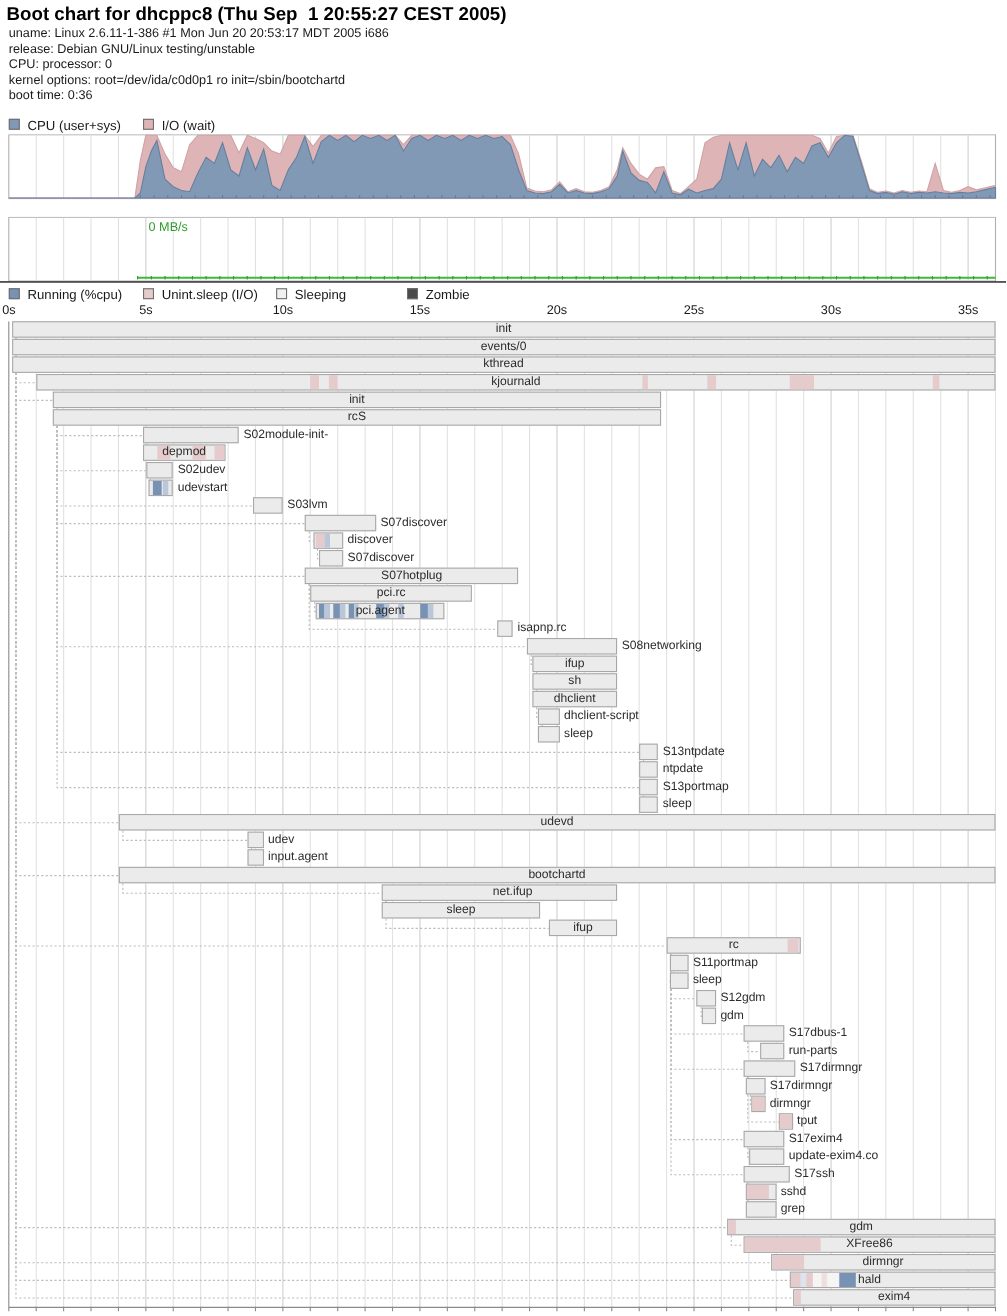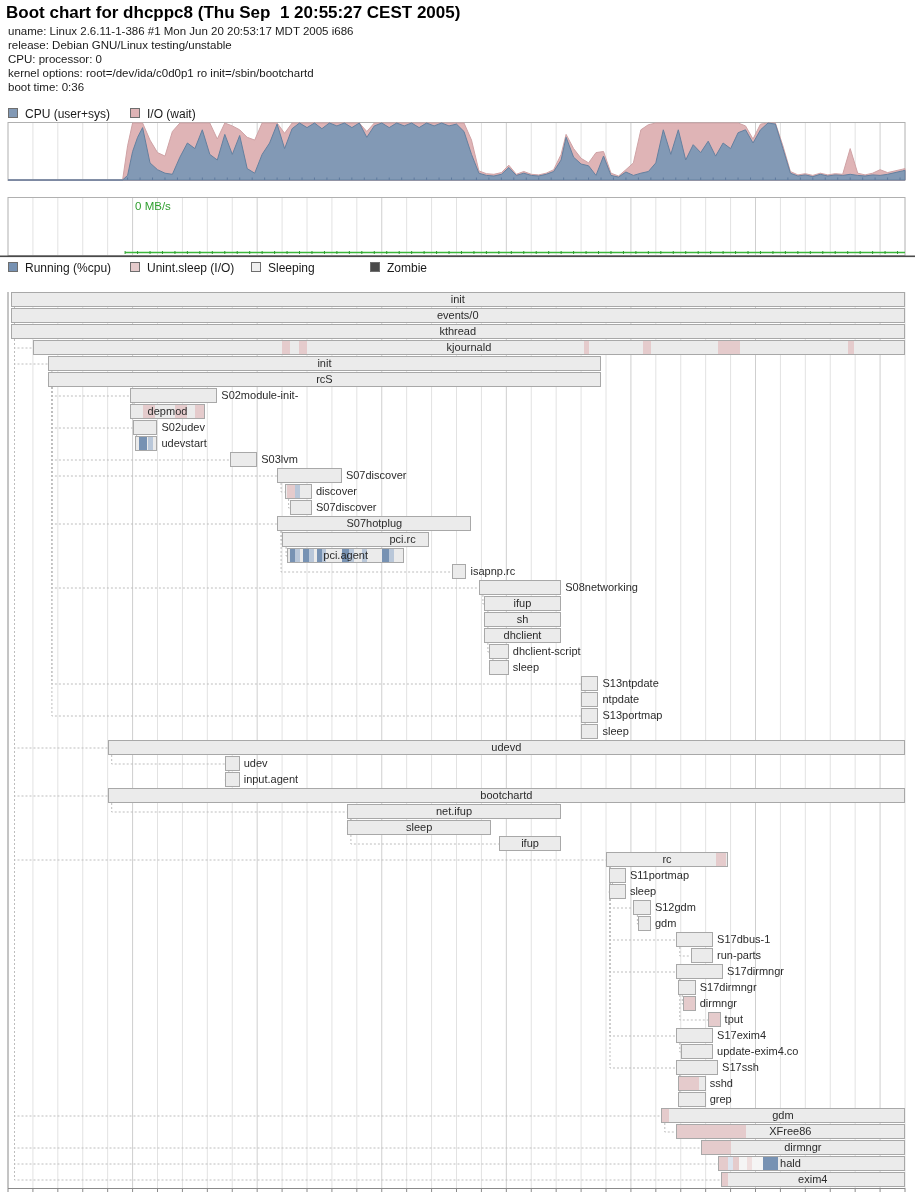--- a/index.html
+++ b/index.html
@@ -249,20 +249,30 @@
   <div id="legend-proc" class="legend-row" style="top:261px">
       <div class="legend-swatch" style="left: 8px; background: rgb(119, 146, 179);"></div>
       <div class="legend-label" style="left: 25px;">Running (%cpu)</div>
       <div class="legend-swatch" style="left: 130px; background: rgb(229, 203, 204);"></div>
       <div class="legend-label" style="left: 147px;">Unint.sleep (I/O)</div>
       <div class="legend-swatch" style="left: 251px; background: rgb(240, 240, 240);"></div>
       <div class="legend-label" style="left: 268px;">Sleeping</div>
       <div class="legend-swatch" style="left: 370px; background: rgb(74, 74, 74);"></div>
       <div class="legend-label" style="left: 387px;">Zombie</div>
     </div>
+  <div id="time-axis" class="abs" style="left:0;top:276px;width:915px;height:15px">
+      <div class="tick-label" style="left: 2px;">0s</div>
+      <div class="tick-label" style="left: 117.583px; width: 30px; text-align: center;">5s</div>
+      <div class="tick-label" style="left: 242.167px; width: 30px; text-align: center;">10s</div>
+      <div class="tick-label" style="left: 366.75px; width: 30px; text-align: center;">15s</div>
+      <div class="tick-label" style="left: 491.333px; width: 30px; text-align: center;">20s</div>
+      <div class="tick-label" style="left: 615.917px; width: 30px; text-align: center;">25s</div>
+      <div class="tick-label" style="left: 740.5px; width: 30px; text-align: center;">30s</div>
+      <div class="tick-label" style="left: 865.083px; width: 30px; text-align: center;">35s</div>
+    </div>
 
   <svg id="proc-underlay" class="abs" style="left:0;top:292px" width="915" height="904">
       <line x1="8" y1="0" x2="8" y2="896" stroke="#8a8a8a"></line>
       <line x1="32.91666666666667" y1="0" x2="32.91666666666667" y2="896" stroke="#e2e2e2"></line>
       <line x1="57.833333333333336" y1="0" x2="57.833333333333336" y2="896" stroke="#e2e2e2"></line>
       <line x1="82.75" y1="0" x2="82.75" y2="896" stroke="#e2e2e2"></line>
       <line x1="107.66666666666667" y1="0" x2="107.66666666666667" y2="896" stroke="#e2e2e2"></line>
       <line x1="132.58333333333334" y1="0" x2="132.58333333333334" y2="896" stroke="#cfcfcf"></line>
       <line x1="157.5" y1="0" x2="157.5" y2="896" stroke="#e2e2e2"></line>
       <line x1="182.41666666666669" y1="0" x2="182.41666666666669" y2="896" stroke="#e2e2e2"></line>
@@ -429,21 +439,21 @@
       <div class="bar" style="left: 284.6px; top: 484px; width: 25.4px;">
         <div class="seg" style="left: 1.5px; width: 7.5px; background: rgb(229, 203, 204);"></div>
         <div class="seg" style="left: 9px; width: 5px; background: rgb(185, 199, 217);"></div>
       </div>
       <div class="bar-label" style="top: 484px; left: 316px;">discover</div>
       <div class="bar" style="left: 289.6px; top: 500px; width: 20.4px;"></div>
       <div class="bar-label" style="top: 500px; left: 316px;">S07discover</div>
       <div class="bar" style="left: 277.1px; top: 516px; width: 192.4px;"></div>
       <div class="bar-label center" style="top: 516px; left: 277.1px; width: 194.4px;">S07hotplug</div>
       <div class="bar" style="left: 282.1px; top: 532px; width: 145px;"></div>
-      <div class="bar-label center" style="top: 532px; left: 282.1px; width: 147px; padding-left: 47px;">pci.rc</div>
+      <div class="bar-label center" style="top: 532px; left: 282.1px; width: 147px;">pci.rc</div>
       <div class="bar" style="left: 287.1px; top: 548px; width: 115.1px;">
         <div class="seg" style="left: 1.5px; width: 5px; background: rgb(119, 146, 179);"></div>
         <div class="seg" style="left: 6.5px; width: 5px; background: rgb(185, 199, 217);"></div>
         <div class="seg" style="left: 15.2px; width: 6.2px; background: rgb(119, 146, 179);"></div>
         <div class="seg" style="left: 21.4px; width: 5px; background: rgb(185, 199, 217);"></div>
         <div class="seg" style="left: 28.9px; width: 5px; background: rgb(119, 146, 179);"></div>
         <div class="seg" style="left: 33.9px; width: 3.7px; background: rgb(185, 199, 217);"></div>
         <div class="seg" style="left: 53.8px; width: 7.5px; background: rgb(119, 146, 179);"></div>
         <div class="seg" style="left: 61.3px; width: 5px; background: rgb(185, 199, 217);"></div>
         <div class="seg" style="left: 73.8px; width: 5px; background: rgb(185, 199, 217);"></div>
@@ -475,21 +485,21 @@
       <div class="bar-label" style="top: 724px; left: 602.5px;">sleep</div>
       <div class="bar" style="left: 107.7px; top: 740px; width: 795.3px;"></div>
       <div class="bar-label center" style="top: 740px; left: 107.7px; width: 797.3px;">udevd</div>
       <div class="bar" style="left: 224.8px; top: 756px; width: 13px;"></div>
       <div class="bar-label" style="top: 756px; left: 243.7px;">udev</div>
       <div class="bar" style="left: 224.8px; top: 772px; width: 13px;"></div>
       <div class="bar-label" style="top: 772px; left: 243.7px;">input.agent</div>
       <div class="bar" style="left: 107.7px; top: 788px; width: 795.3px;"></div>
       <div class="bar-label center" style="top: 788px; left: 107.7px; width: 797.3px;">bootchartd</div>
       <div class="bar" style="left: 346.9px; top: 804px; width: 212.3px;"></div>
-      <div class="bar-label center" style="top: 804px; left: 346.9px; width: 214.3px;">net.ifup</div>
+      <div class="bar-label center" style="top: 804px; left: 346.9px; width: 214.3px; padding-left: 12px;">net.ifup</div>
       <div class="bar" style="left: 346.9px; top: 820px; width: 142.5px;"></div>
       <div class="bar-label center" style="top: 820px; left: 346.9px; width: 144.5px;">sleep</div>
       <div class="bar" style="left: 498.9px; top: 836px; width: 60.3px;"></div>
       <div class="bar-label center" style="top: 836px; left: 498.9px; width: 62.3px;">ifup</div>
       <div class="bar" style="left: 606px; top: 852px; width: 120.1px;">
         <div class="seg" style="left: 108.6px; width: 10px; background: rgb(229, 203, 204);"></div>
       </div>
       <div class="bar-label center" style="top: 852px; left: 606px; width: 122.1px;">rc</div>
       <div class="bar" style="left: 608.5px; top: 868px; width: 15.4px;"></div>
       <div class="bar-label" style="top: 868px; left: 629.9px;">S11portmap</div>

